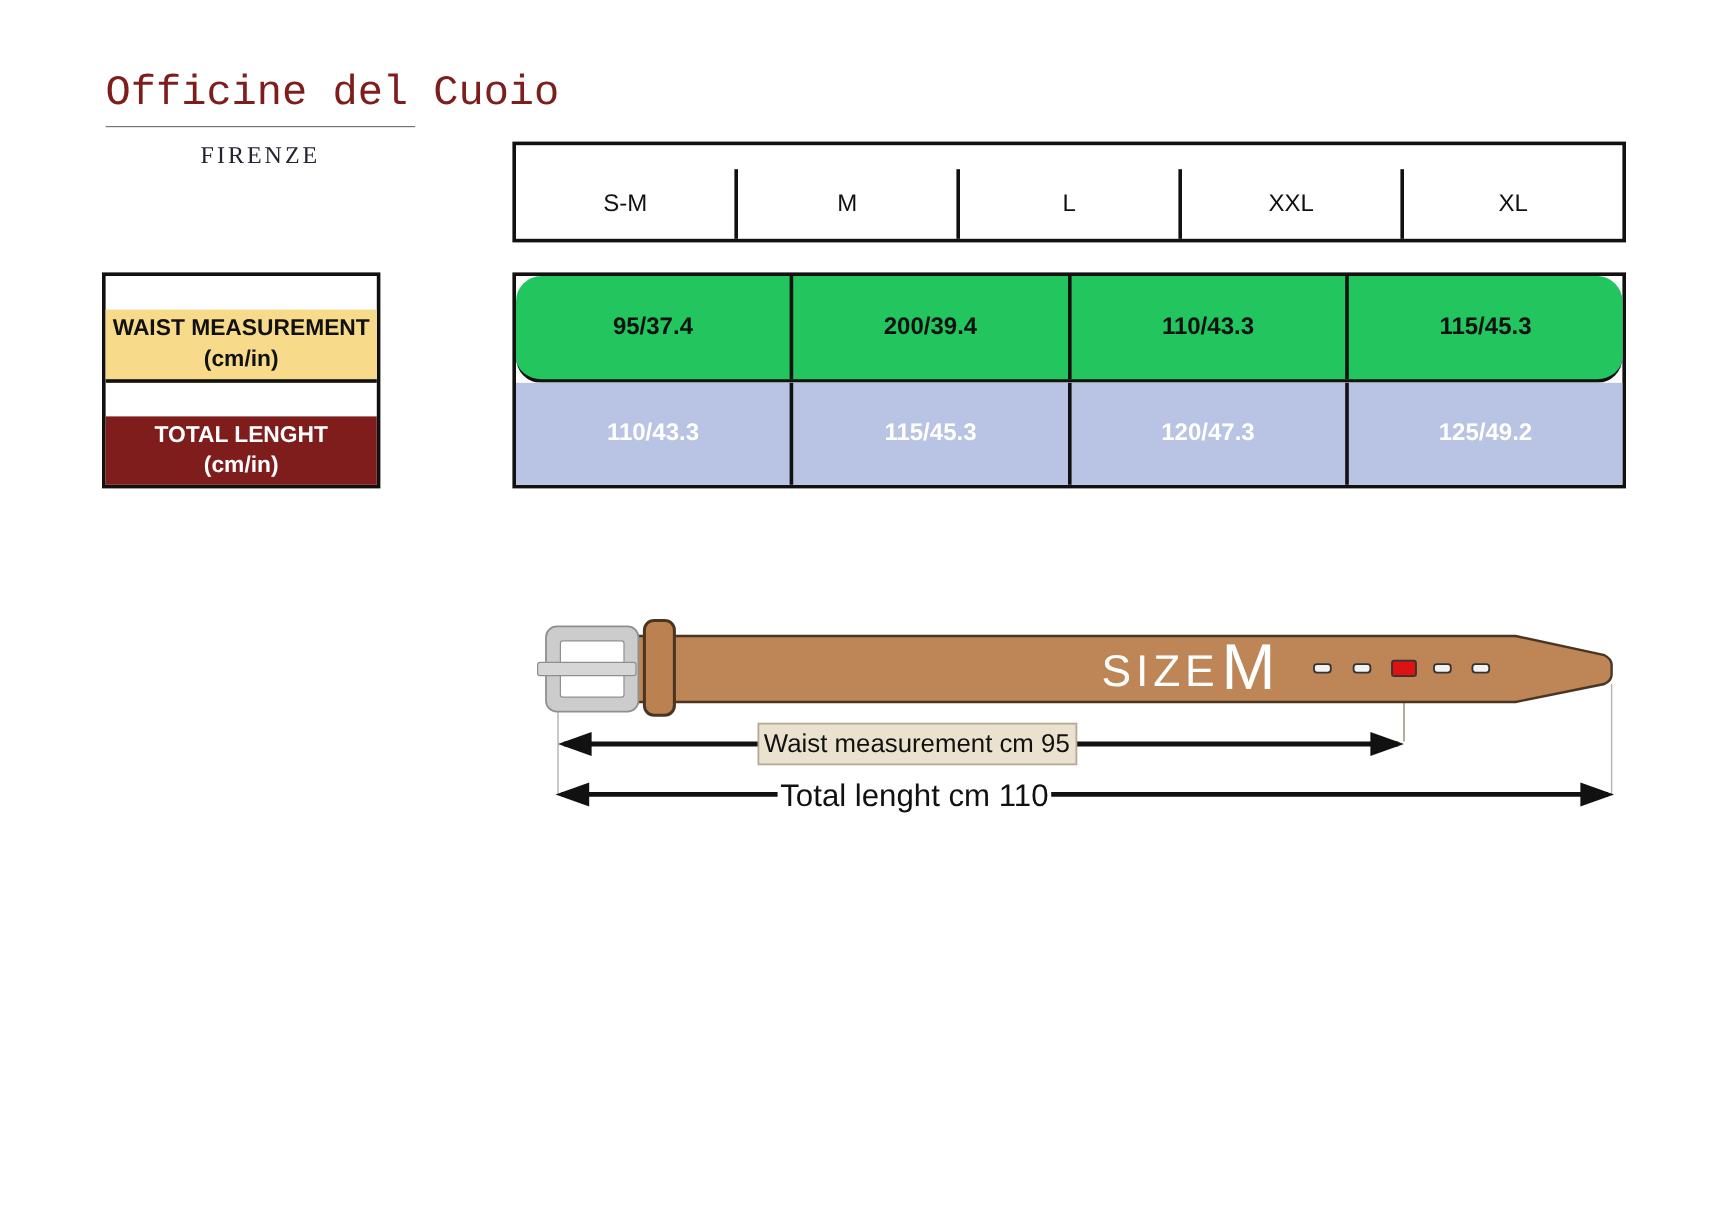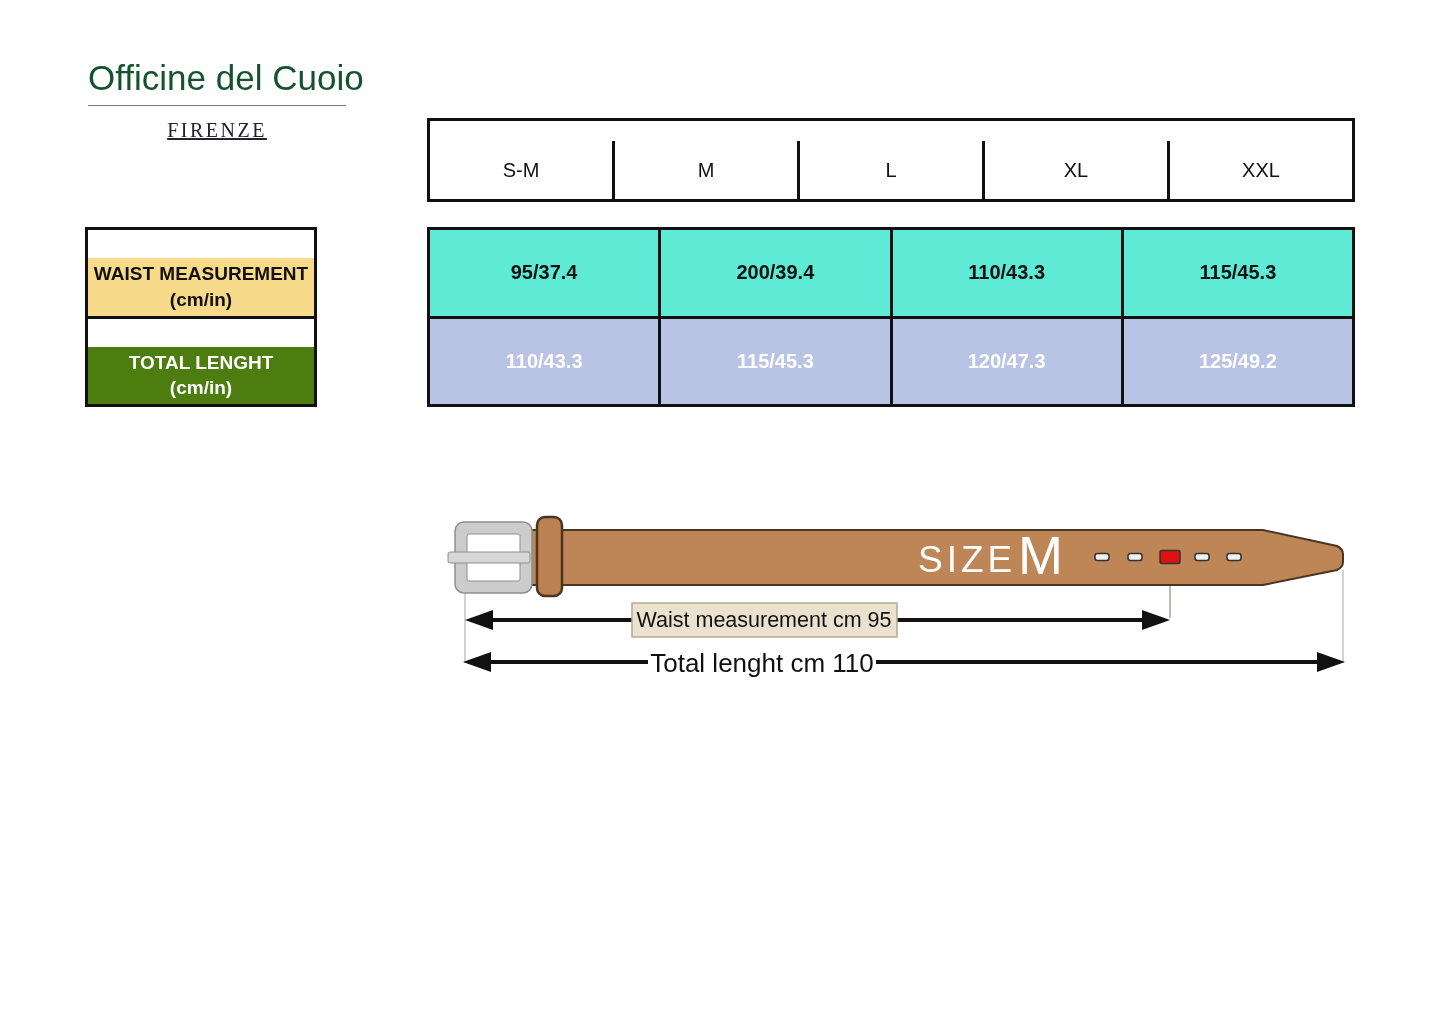--- a/index.html
+++ b/index.html
@@ -4,26 +4,26 @@
 <style>
   html,body { margin:0; padding:0; background:#ffffff; }
   .page {
     position:relative; width:1445px; height:1022px; background:#ffffff;
     font-family:"Liberation Sans", sans-serif; overflow:hidden;
   }
 
   
   .brand { position:absolute; left:88px; top:58px; width:258px; text-align:center; }
   .brand-name {
-    font-family:Liberation Sans, sans-serif; font-size:35px; color:#14532d;
+    font-family:Liberation Mono, monospace; font-size:35px; color:#7f1d1d;
     padding-bottom:7px; border-bottom:1.5px solid #777; white-space:nowrap;
   }
   .brand-city {
     font-family:"Liberation Serif", serif; font-size:20px; letter-spacing:2.5px;
-    color:#222230; margin-top:13px;text-decoration:underline;
+    color:#222230; margin-top:13px;
   }
 
   
   .sizes-row {
     position:absolute; left:427px; top:118px; width:928px; height:84px;
     display:flex; border:3px solid #111; background:#fff; box-sizing:border-box;
   }
   .sizes-row .cell {
     flex:1; display:flex; align-items:center; justify-content:center;
     font-size:20px; color:#111; border-right:3px solid #111;margin-top:20px;
@@ -33,29 +33,29 @@
   
   .row-labels {
     position:absolute; left:85px; top:227px; width:232px; height:180px;
     border:3px solid #111; box-sizing:border-box; display:flex; flex-direction:column;
   }
   .row-label {
     flex:1; display:flex; flex-direction:column; align-items:center; justify-content:center;
     font-size:19px; font-weight:700; line-height:1.35; text-align:center;margin-top:28px;
   }
   .row-label.waist { background:#F7DB8A; color:#111; border-bottom:3px solid #111; }
-  .row-label.total { background:#4d7c0f; color:#ffffff; }
+  .row-label.total { background:#7f1d1d; color:#ffffff; }
 
   
   .data-grid {
     position:absolute; left:427px; top:227px; width:928px; height:180px;
     border:3px solid #111; box-sizing:border-box; display:flex; flex-direction:column;
   }
   .data-row { flex:1; display:flex; }
-  .data-row.waist { background:#5eead4; color:#111; border-bottom:3px solid #111; }
+  .data-row.waist { background:#22c55e; color:#111; border-bottom:3px solid #111;border-radius:21px; }
   .data-row.total { background:#B9C4E4; color:#ffffff; }
   .data-row .cell {
     flex:1; display:flex; align-items:center; justify-content:center;
     font-size:20px; font-weight:600; border-right:3px solid #111;
   }
   .data-row .cell:last-child { border-right:none; }
 
   
   .belt-svg { position:absolute; left:440px; top:500px; }
   .belt-svg text { font-family:"Liberation Sans", sans-serif; }
@@ -67,22 +67,22 @@
 
   <div class="brand">
     <div class="brand-name">Officine del Cuoio</div>
     <div class="brand-city">FIRENZE</div>
   </div>
 
   <div class="sizes-row">
     <div class="cell">S-M</div>
     <div class="cell">M</div>
     <div class="cell">L</div>
+    <div class="cell">XXL</div>
     <div class="cell">XL</div>
-    <div class="cell">XXL</div>
   </div>
 
   <div class="row-labels">
     <div class="row-label waist">
       <div>WAIST MEASUREMENT</div>
       <div>(cm/in)</div>
     </div>
     <div class="row-label total">
       <div>TOTAL LENGHT</div>
       <div>(cm/in)</div>

